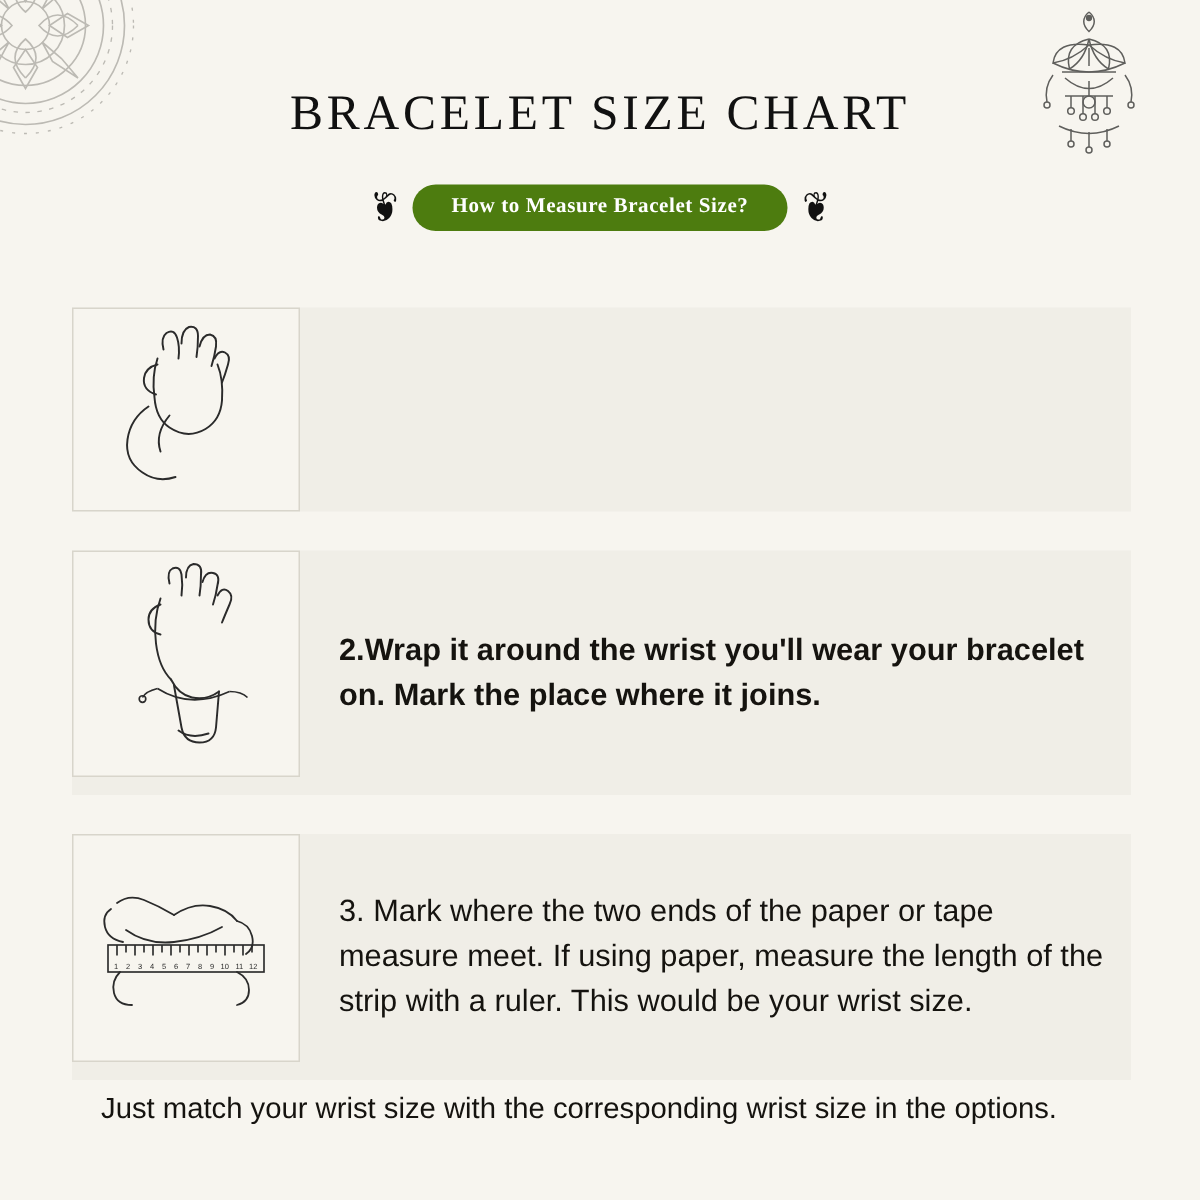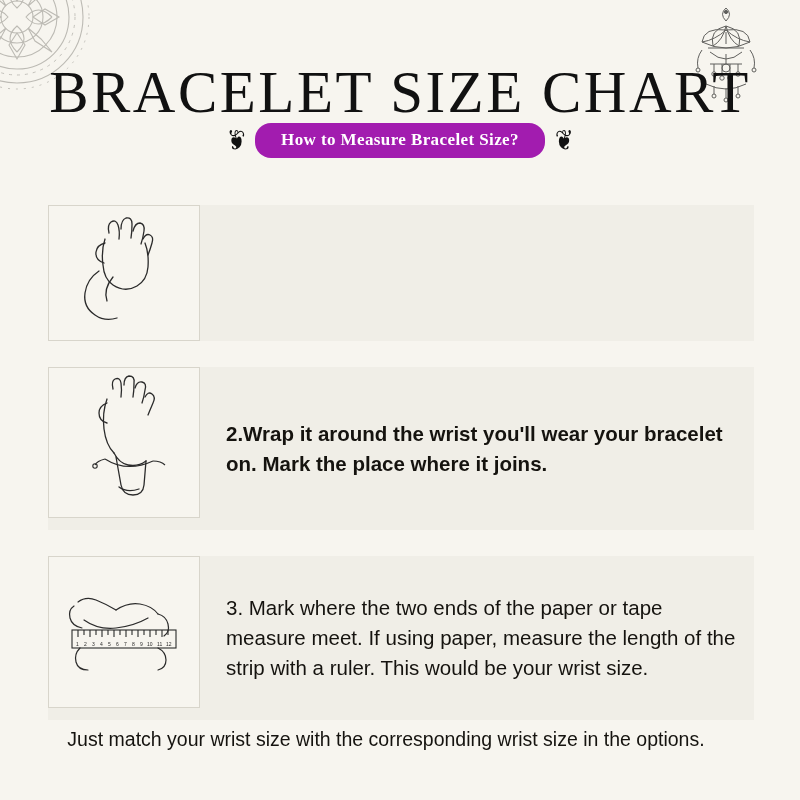--- a/index.html
+++ b/index.html
@@ -37,21 +37,21 @@
   }
 
   
   .title {
     position: absolute;
     top: 58px;
     left: 0;
     width: 800px;
     text-align: center;
     font-family: "Liberation Serif", serif;
-    font-size: 59px;
+    font-size: 33px;
     letter-spacing: 2.5px;
     font-weight: 400;
     color: #111;
   }
 
   .subtitle-row {
     position: absolute;
     top: 123px;
     left: 0;
     width: 800px;
@@ -62,26 +62,26 @@
   }
   .flourish {
     font-family: "Liberation Serif", serif;
     font-size: 22px;
     color: #111;
     line-height: 1;
     transform: scaleY(1.3);
   }
   .flourish.left { transform: scaleX(-1) scaleY(1.3); }
   .subtitle-pill {
-    background: #a21caf;
+    background: #4d7c0f;
     color: #fff;
     border-radius: 16px;
     padding: 7px 26px 8px 26px;
     font-family: "Liberation Serif", serif;
-    font-size: 17px;
+    font-size: 14px;
     font-weight: bold;
     letter-spacing: 0.4px;
     white-space: nowrap;
   }
 
   
   .steps {
     position: absolute;
     top: 205px;
     left: 48px;

